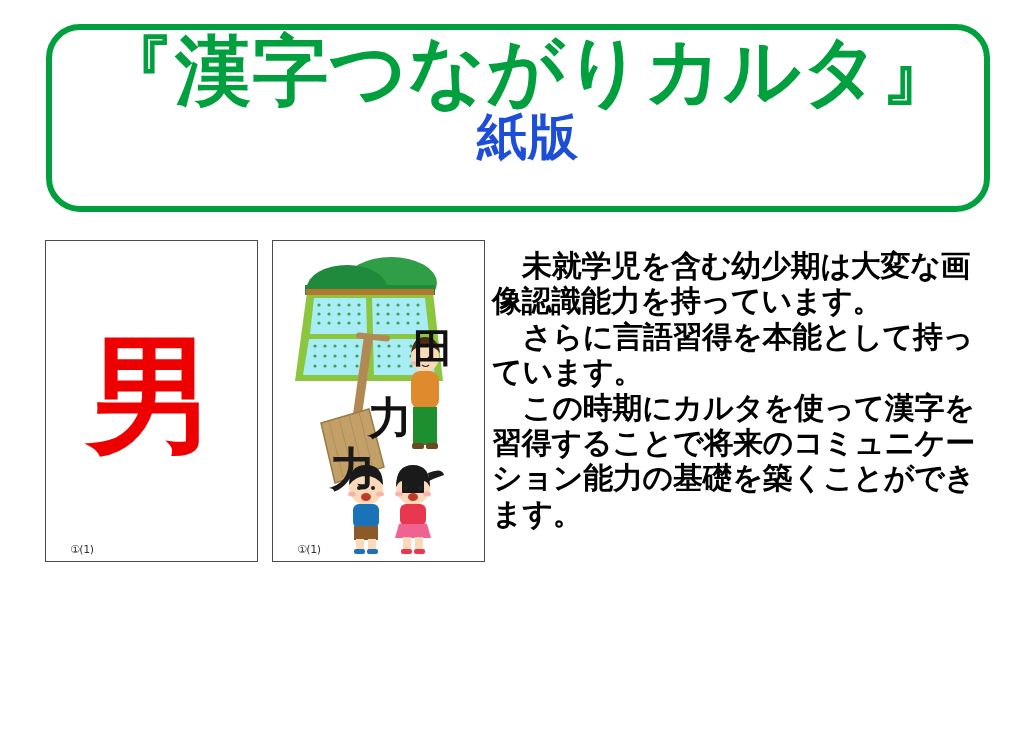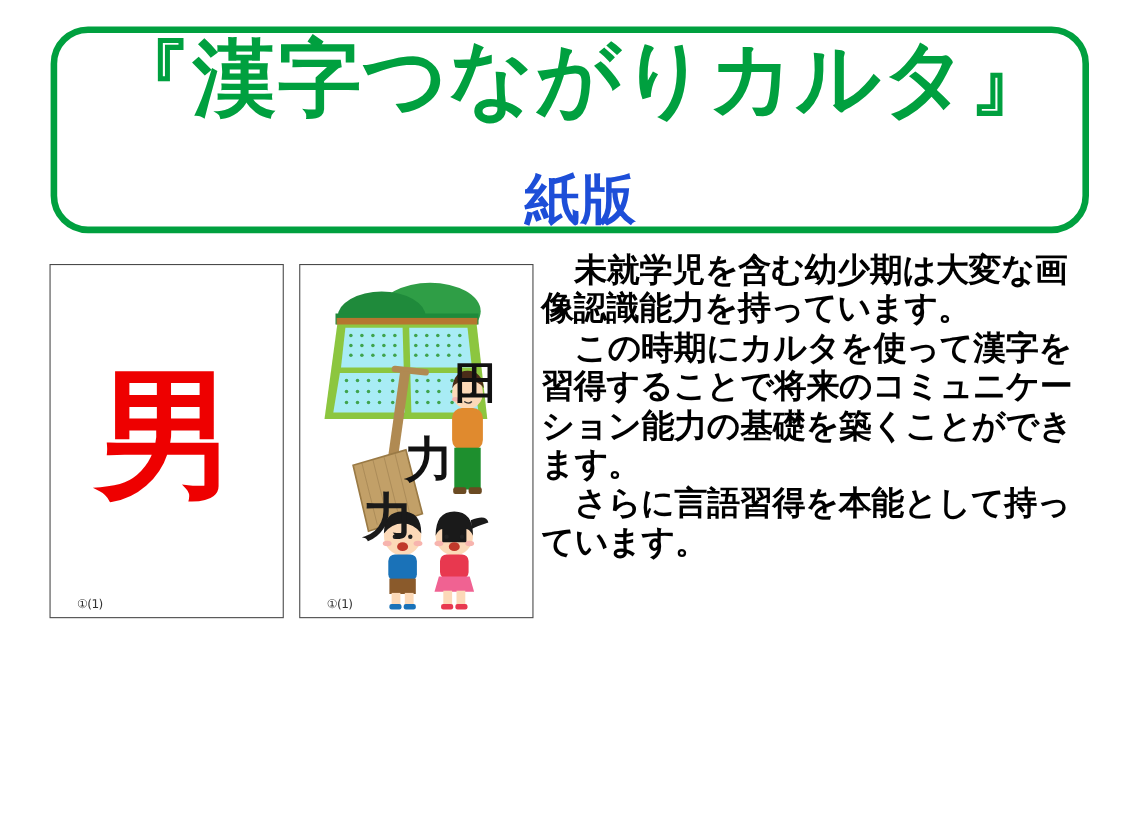--- a/index.html
+++ b/index.html
@@ -23,21 +23,21 @@
     top: 24px;
     width: 944px;
     height: 188px;
     box-sizing: border-box;
     border: 6px solid #00a03f;
     border-radius: 34px;
     background: #ffffff;
     display: flex;
     flex-direction: column;
     align-items: center;
-    justify-content: space-between;
+    justify-content: flex-start;
     padding-top: 4px;
     padding-left: 20px;
   }
   #title-main {
     color: #00a03f;
     font-size: 76px;
     line-height: 0.98;
     font-weight: 700;
     letter-spacing: 1px;
     white-space: nowrap;
@@ -111,21 +111,21 @@
   #art-kanji-ta { left: 140px; top: 80px; font-size: 40px; }
   #art-kanji-chikara-big { left: 95px; top: 148px; font-size: 44px; }
   #art-kanji-chikara-overlay {
     left: 57px; top: 198px; font-size: 46px; color: #1a1a1a;
   }
 
   
   #description {
     position: absolute;
     left: 492px;
-    top: 228px;
+    top: 248px;
     width: 500px;
     font-size: 30px;
     line-height: 1.18;
     font-weight: 700;
     letter-spacing: -0.3px;
     color: #000000;
     font-family: "DejaVu Sans", "Liberation Sans", sans-serif;
   }
   #description p {
     margin: 0;
@@ -306,18 +306,18 @@
 
   <div class="art-kanji" id="art-kanji-ta">田</div>
   <div class="art-kanji" id="art-kanji-chikara-big">力</div>
   <div class="art-kanji" id="art-kanji-chikara-overlay">力</div>
 
   <div class="card-corner-label">①(1)</div>
 </div>
 
 <div id="description">
   <p>未就学児を含む幼少期は大変な画像認識能力を持っています。</p>
+  <p>さらに言語習得を本能として持っています。</p>
   <p>この時期にカルタを使って漢字を習得することで将来のコミュニケーション能力の基礎を築くことができます。</p>
-  <p>さらに言語習得を本能として持っています。</p>
 </div>
 
 <div id="footer">
 </div>
 
 </body></html>

